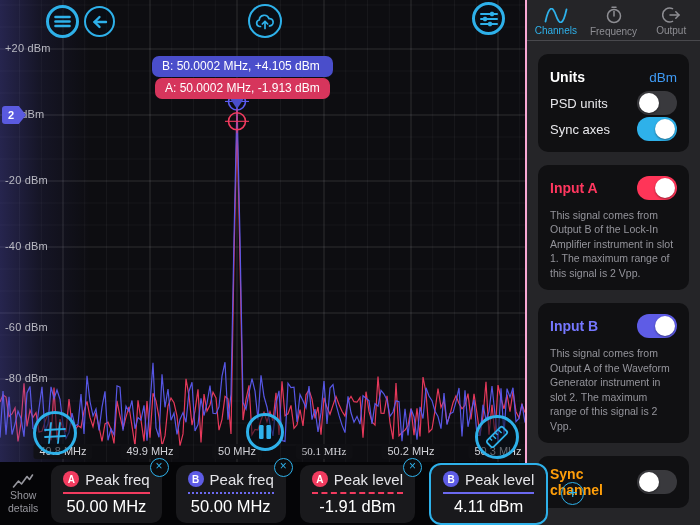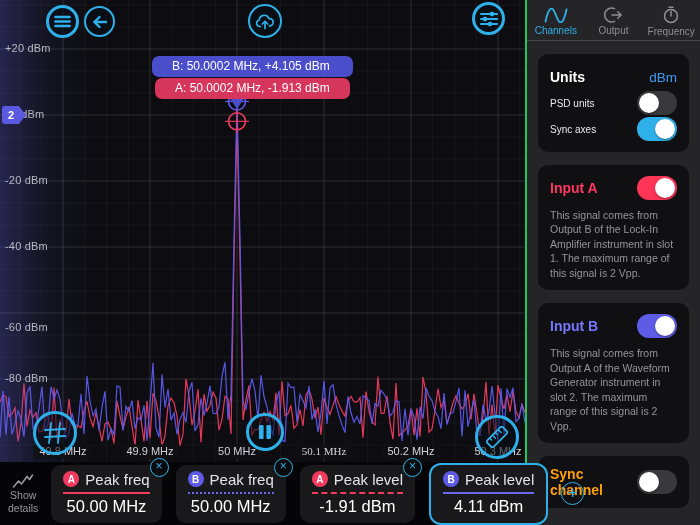--- a/index.html
+++ b/index.html
@@ -17,21 +17,21 @@
   .ylab { position:absolute; left:5px; font-size:11px; color:#b9b9c2; letter-spacing:0.2px; }
   .xlab { position:absolute; top:444px; transform:translateX(-50%); font-size:11px; color:#d2d2d8;
     background:rgba(16,16,20,0.85); padding:1px 6px 2px; border-radius:3px; white-space:nowrap; }
 
   .ch2-badge { position:absolute; left:2px; top:106px; width:24px; height:18px; background:#5a5ae0;
     clip-path:polygon(0 0, 70% 0, 100% 50%, 70% 100%, 0 100%); color:#fff; font-size:11px; font-weight:bold;
     display:flex; align-items:center; justify-content:flex-start; padding-left:6px; border-radius:3px; }
 
   
   .tt { position:absolute; left:152px; top:56px; z-index:5; }
-  .tt-row { color:#fff; font-size:12px; padding:3px 20px 4px; border-radius:7px; white-space:nowrap; }
+  .tt-row { color:#fff; font-size:12px; padding:3px 10px 4px; border-radius:7px; white-space:nowrap; }
   .tt-b { background:#4a4ecb; }
   .tt-a { background:#d6355c; margin-top:1px; margin-left:3px; margin-right:3px; }
   .tt-pointer { position:absolute; left:229px; top:97px; width:0; height:0; z-index:4;
     border-left:8px solid transparent; border-right:8px solid transparent; border-top:12px solid #4a4ecb; }
 
   
   .pbtn { position:absolute; border-radius:50%; border:3px solid #2eb1ea; background:rgba(8,14,24,0.55);
     display:flex; align-items:center; justify-content:center; color:#2eb1ea; z-index:6; }
   .pbtn svg { display:block; }
 
@@ -53,32 +53,32 @@
   .m-line.blue-dotted{ border-top:2px dotted #6b69f0; }
   .m-line.blue-solid { border-top:2px solid #6b69f0; }
   .m-value { margin-top:3px; font-size:16.5px; color:#fff; text-align:center; white-space:nowrap; }
   .m-close { position:absolute; top:-7px; right:-7px; width:19px; height:19px; border-radius:50%;
     background:#0b0b0d; border:1.5px solid #2eb1ea; color:#2eb1ea; font-size:12px; line-height:15px;
     text-align:center; z-index:7; }
   #addbtn { width:23px; height:23px; border-radius:50%; border:1.5px solid #2eb1ea; color:#2eb1ea;
     font-size:17px; line-height:19px; text-align:center; flex:none; }
 
   
-  #sidebar { width:175px; height:525px; background:#252528; border-left:2px solid #22c55e;
+  #sidebar { width:175px; height:525px; background:#252528; border-left:2px solid #f9a8d4;
     display:flex; flex-direction:column; }
   #tabs { display:flex; height:41px; border-bottom:1px solid #49494d; }
   .tab { flex:1; display:flex; flex-direction:column; align-items:center; justify-content:center;
     gap:2px; color:#8e8e93; font-size:10px; padding-top:3px; }
   .tab.active { color:#2eb1ea; }
   #panel { flex:1; padding:13px 11px; display:flex; flex-direction:column; gap:13px; overflow:hidden; }
   .card { background:#101012; border-radius:10px; padding:10px 12px; }
   .crow { display:flex; align-items:center; justify-content:space-between; min-height:26px; }
   .c-title { font-size:14px; font-weight:bold; color:#fff; }
   .c-value { font-size:13.5px; color:#3f9bf5; }
-  .c-label { font-size:10px; color:#e8e8ec; }
+  .c-label { font-size:13px; color:#e8e8ec; }
   .c-desc { margin-top:7px; font-size:10.5px; line-height:1.38; color:#94949b; }
   .t-red-title { color:#ff375f; } .t-indigo-title { color:#7577ff; } .t-orange-title { color:#ff9f0a; }
 
   .toggle { width:40px; height:24px; border-radius:12px; background:#39393d; position:relative; flex:none; }
   .toggle::after { content:""; position:absolute; width:20px; height:20px; border-radius:50%;
     background:#fff; top:2px; left:2px; box-shadow:0 1px 2px rgba(0,0,0,.4); }
   .toggle.on::after { left:18px; }
   .toggle.on.t-cyan   { background:#2eb1ea; }
   .toggle.on.t-red    { background:#ff3558; }
   .toggle.on.t-indigo { background:#5e5ce6; }
@@ -304,39 +304,39 @@
 
   <div id="sidebar">
     <div id="tabs">
       <div class="tab active">
         <svg width="24" height="15" viewBox="0 0 24 15">
             <path d="M1.5 13.5 C5 -2.5 8.5 -2.5 12 7.5 C15.5 17.5 19 17.5 22.5 1.5" fill="none" stroke="currentColor" stroke-width="1.8" stroke-linecap="round"></path>
           </svg>
         <span>Channels</span>
       </div>
       <div class="tab">
+        <svg width="18" height="18" viewBox="0 0 18 18">
+            <g stroke="currentColor" fill="none" stroke-width="1.5" stroke-linecap="round">
+              <circle cx="9" cy="10" r="6.5"></circle>
+              <line x1="9" y1="10" x2="9" y2="5.5"></line>
+              <line x1="7" y1="1.2" x2="11" y2="1.2"></line>
+            </g>
+          </svg>
+        <span>Frequency</span>
+      </div>
+      <div class="tab">
         <svg width="19" height="16" viewBox="0 0 19 16">
             <g stroke="currentColor" fill="none" stroke-width="1.5" stroke-linecap="round" stroke-linejoin="round">
               <path d="M10.5 1.6 A7 7 0 1 0 10.5 14.4"></path>
               <line x1="8" y1="8" x2="17" y2="8"></line>
               <polyline points="13.8,4.8 17,8 13.8,11.2"></polyline>
             </g>
           </svg>
         <span>Output</span>
       </div>
-      <div class="tab">
-        <svg width="18" height="18" viewBox="0 0 18 18">
-            <g stroke="currentColor" fill="none" stroke-width="1.5" stroke-linecap="round">
-              <circle cx="9" cy="10" r="6.5"></circle>
-              <line x1="9" y1="10" x2="9" y2="5.5"></line>
-              <line x1="7" y1="1.2" x2="11" y2="1.2"></line>
-            </g>
-          </svg>
-        <span>Frequency</span>
-      </div>
     </div>
 
     <div id="panel">
       <div class="card">
         <div class="crow">
           <span class="c-title">Units</span>
           <span class="c-value">dBm</span>
         </div>
         <div class="crow">
           <span class="c-label">PSD units</span>

